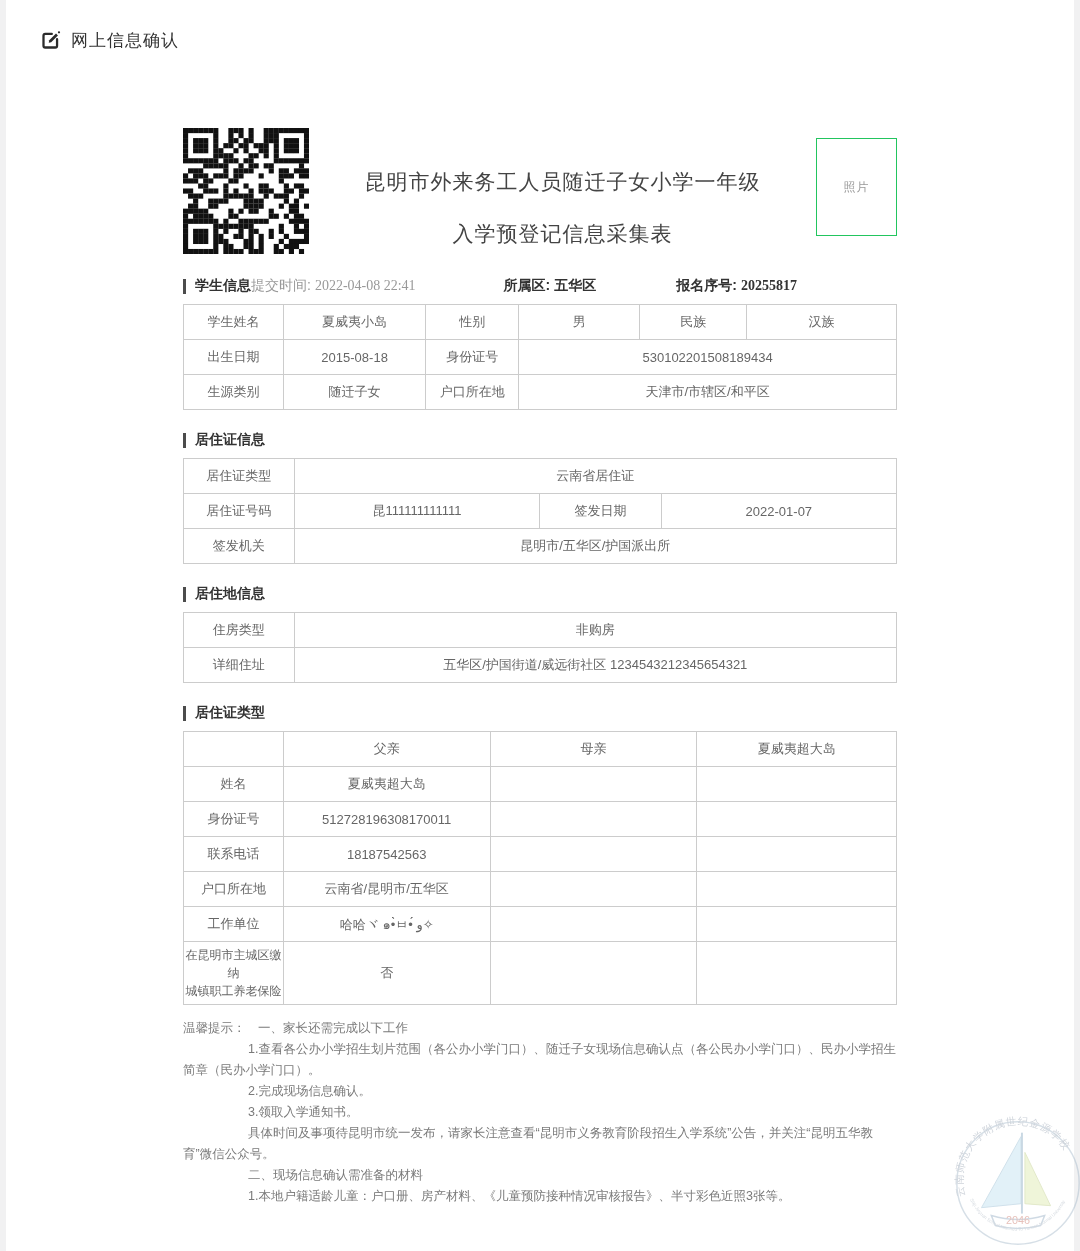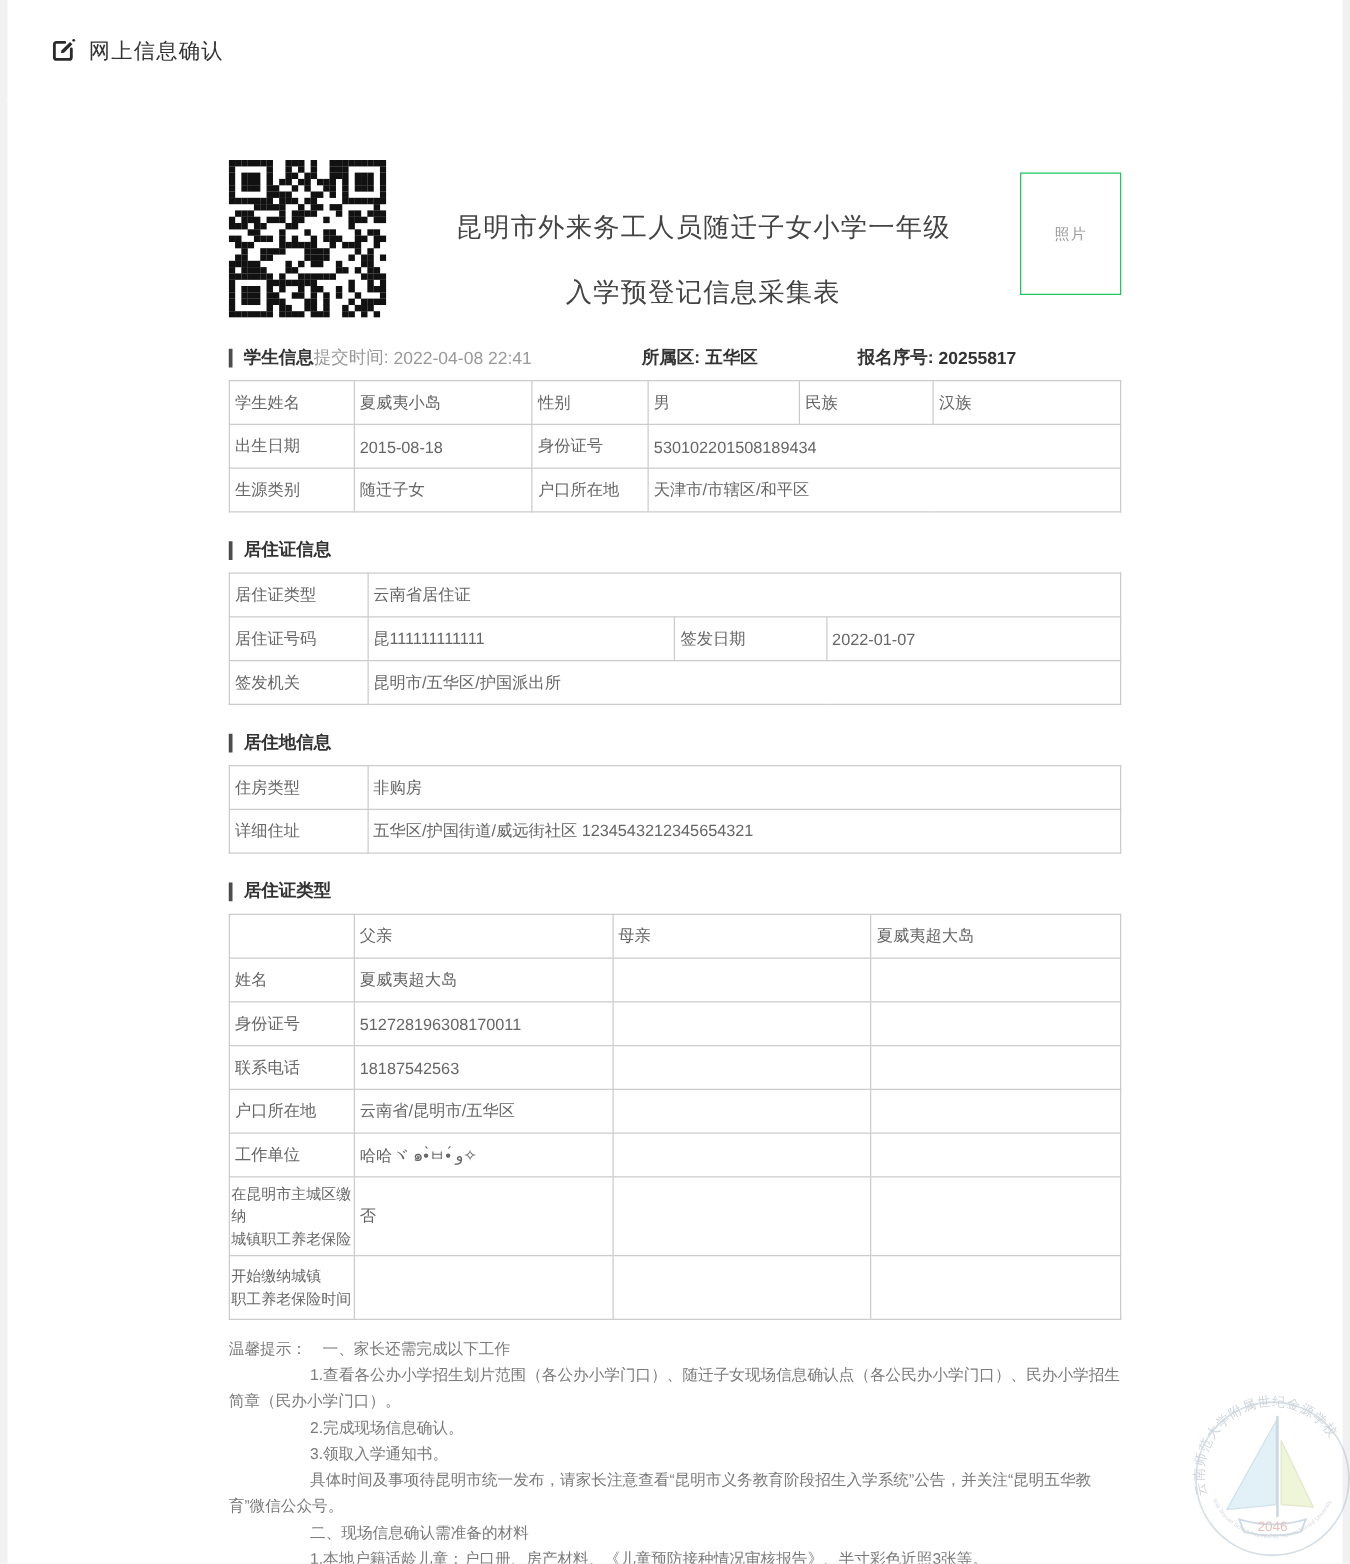--- a/index.html
+++ b/index.html
@@ -18,38 +18,38 @@
   .topbar-title{font-size:17px;color:#333;margin-left:10px;letter-spacing:1px;}
   .main-card{
     position:absolute;left:6px;right:6px;top:78px;bottom:0;
     background:#fff;
   }
   .content{width:714px;margin:0 auto;padding-top:48px;}
   
   .form-head{display:flex;align-items:flex-start;}
   .qr{width:126px;height:126px;flex:0 0 auto;margin-top:2px;}
   .title-wrap{flex:1;text-align:center;padding-top:30px;}
-  .title-line{font-size:21px;color:#444;line-height:52px;letter-spacing:1px;font-family:Liberation Serif, serif;}
+  .title-line{font-size:21px;color:#444;line-height:52px;letter-spacing:1px;}
   .photo-box{
     flex:0 0 auto;width:79px;height:96px;border:1px solid #22c55e;margin-top:12px;
     display:flex;align-items:center;justify-content:center;
     font-size:12px;color:#999;letter-spacing:1px;
   }
   
   .section-head{display:flex;align-items:center;margin:17px 0 9px;font-size:14px;color:#333;}
   .section-bar{width:3px;height:15px;background:#4c4c4c;margin-right:9px;flex:0 0 auto;}
   .section-title{font-weight:bold;}
   .meta-dim{color:#999;font-weight:normal;}
   .m1{}
   .m2{margin-left:88px;font-weight:bold;text-align:center;}
   .m3{margin-left:80px;font-weight:bold;}
-  .meta-val{margin-left:4px;}
+  .meta-val{margin-left:4px;font-family:Liberation Serif, serif;}
   
   table{width:100%;border-collapse:collapse;table-layout:fixed;font-size:13px;color:#666;}
-  td{border:1px solid #ccc;text-align:left;height:30px;padding:2px 4px;overflow:hidden;}
+  td{border:1px solid #ccc;text-align:center;height:30px;padding:2px 4px;overflow:hidden;}
   .pre{white-space:pre-line;font-size:12px;line-height:1.5;padding:4px 1px;}
   .tall{height:54px;}
   .med{height:42px;}
   
   .notes{margin-top:13px;font-size:12.5px;color:#7a7a7a;line-height:1.68;}
   .notes p{margin:0;}
   .notes p.ind{text-indent:5.2em;}
   
   .watermark{position:absolute;right:-12px;bottom:-6px;width:148px;height:148px;opacity:0.42;pointer-events:none;}
 </style>
@@ -564,27 +564,20 @@
         <td></td>
       </tr>
       <tr>
         <td class="pre tall">在昆明市主城区缴
 纳
 城镇职工养老保险</td>
         <td class="tall">否</td>
         <td class="tall"></td>
         <td class="tall"></td>
       </tr>
-      <tr>
-        <td class="pre med">开始缴纳城镇
-职工养老保险时间</td>
-        <td class="med"></td>
-        <td class="med"></td>
-        <td class="med"></td>
-      </tr>
     </tbody>
       </table>
 
     <div class="notes">
       <p>温馨提示：　一、家长还需完成以下工作</p>
       <p class="ind">1.查看各公办小学招生划片范围（各公办小学门口）、随迁子女现场信息确认点（各公民办小学门口）、民办小学招生简章（民办小学门口）。</p>
       <p class="ind">2.完成现场信息确认。</p>
       <p class="ind">3.领取入学通知书。</p>
       <p class="ind">具体时间及事项待昆明市统一发布，请家长注意查看“昆明市义务教育阶段招生入学系统”公告，并关注“昆明五华教育”微信公众号。</p>
       <p class="ind">二、现场信息确认需准备的材料</p>

